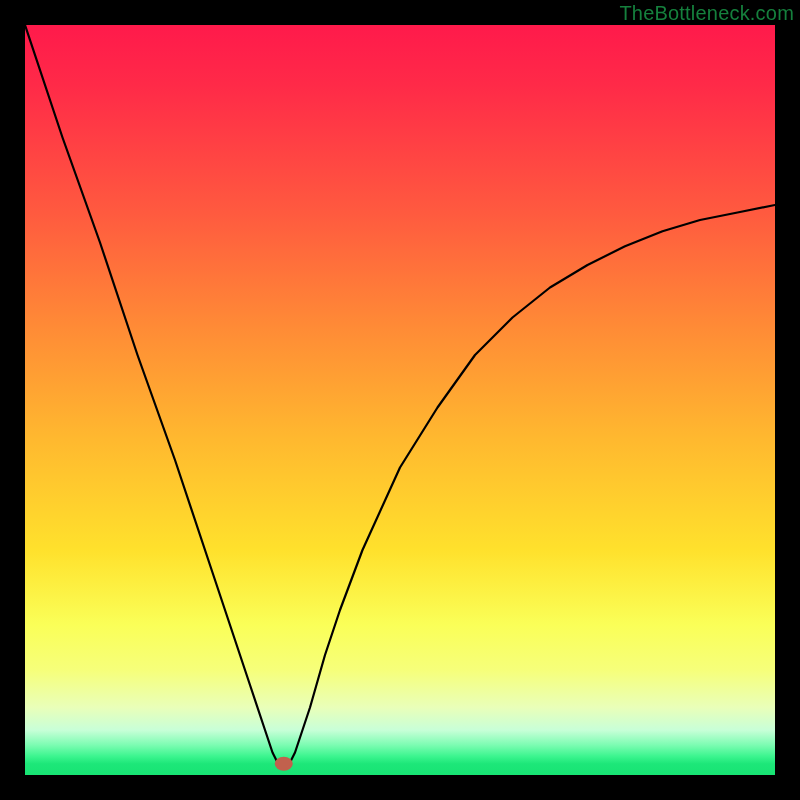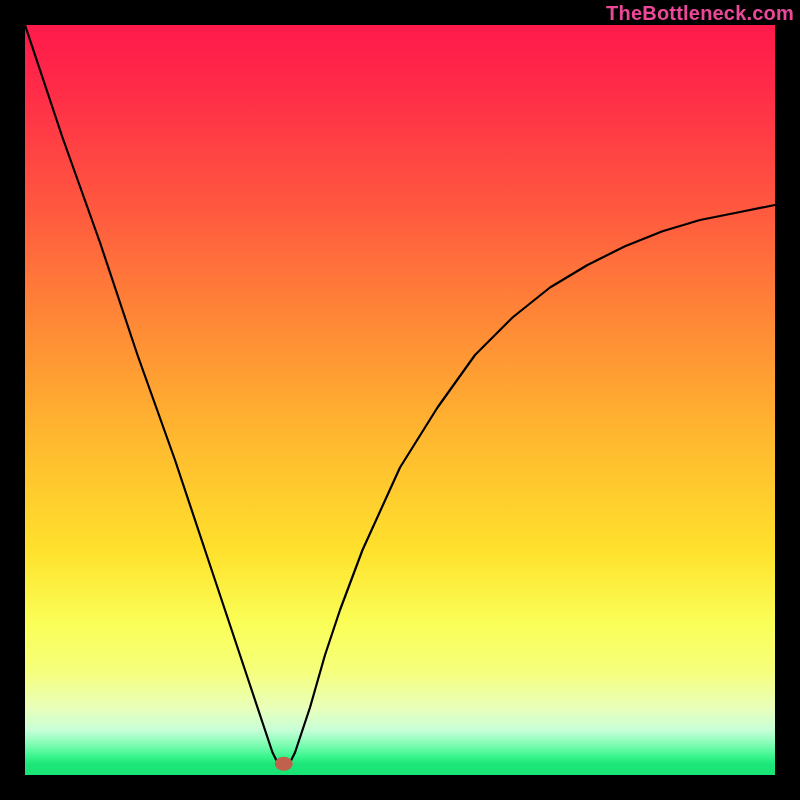--- a/index.html
+++ b/index.html
@@ -50,22 +50,22 @@
     position: absolute;
     left: 0; top: 0;
     width: 100%;
     height: 100%;
   }
   .attribution {
     position: absolute;
     top: 2px;
     right: 6px;
     font-size: 20px;
-    color: #ec4899;
-    font-weight: 700;
+    color: #15803d;
+    font-weight: 400;
     letter-spacing: 0.2px;
     user-select: none;
   }
 </style>
 </head>
 <body>
 
 <div class="frame">
   <div class="plot">
     <div class="gradient-bg"></div>

